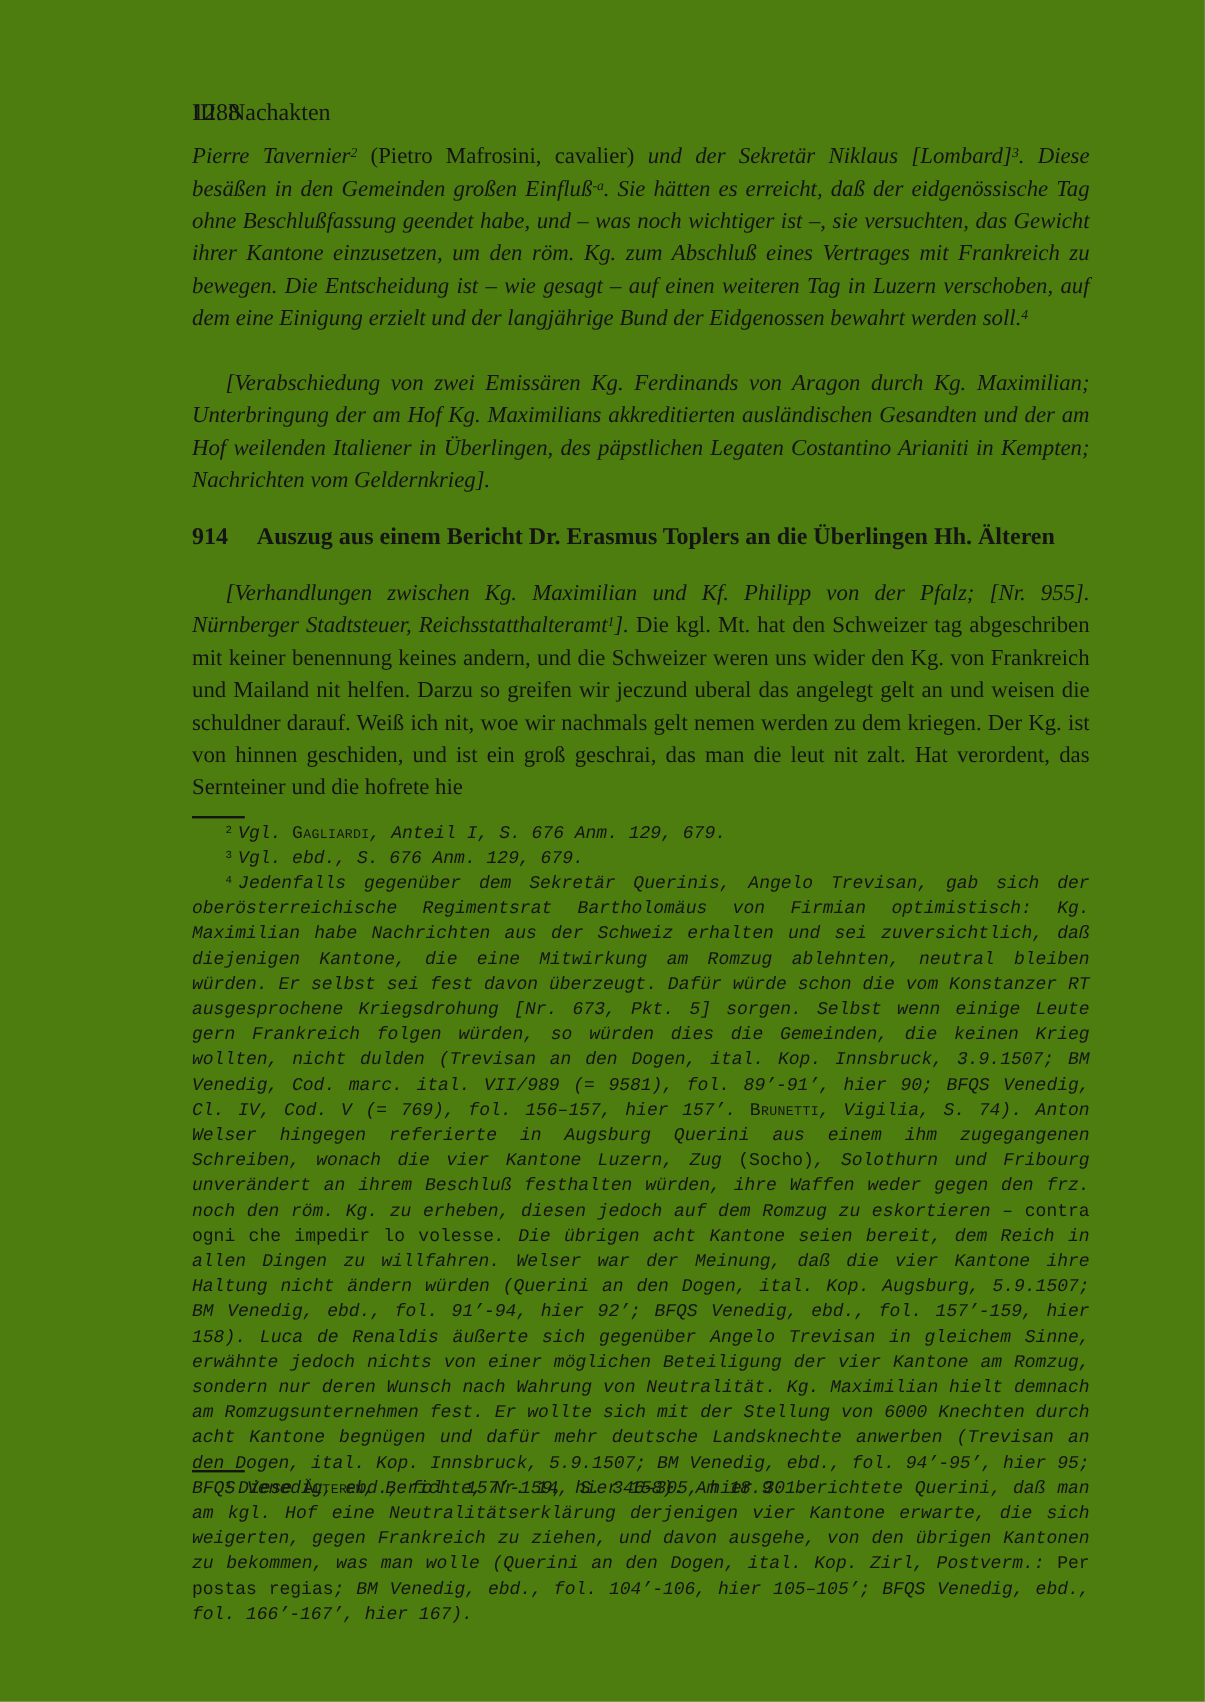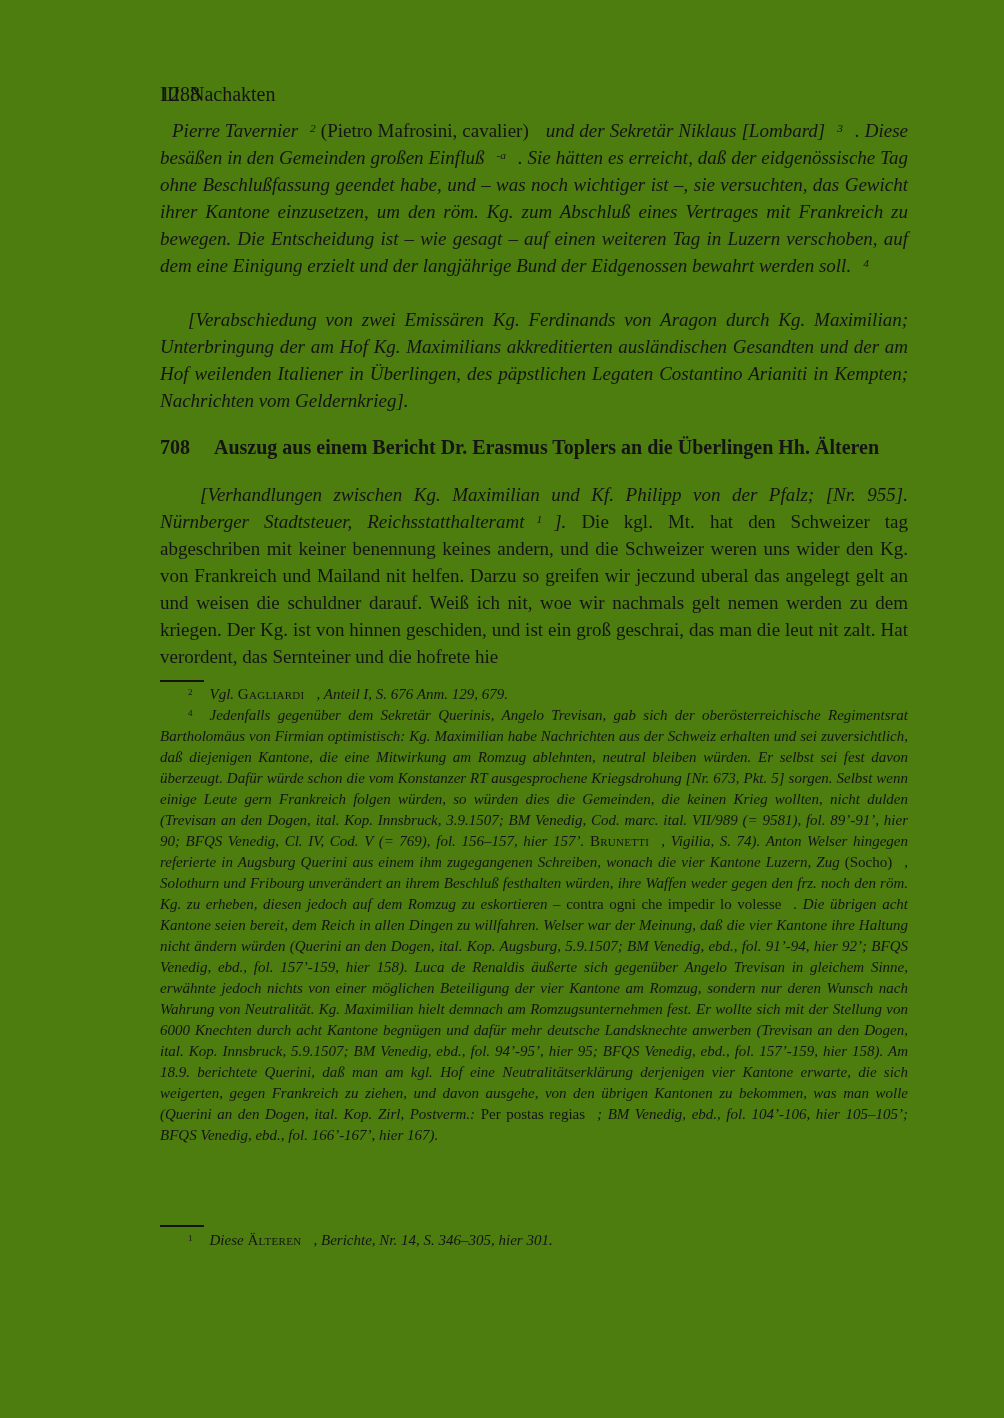--- a/index.html
+++ b/index.html
@@ -44,34 +44,35 @@
   .h-num { margin-right: 24px; }
 
   
   .fnblock { }
   .fn-item {
     margin: 0;
     font-size: 15px;
     line-height: 21px;
     text-align: justify;
     text-indent: 28px;
+    font-family: Liberation Mono, monospace;
   }
   .fnb1 { top: 684px; }
   .fnb2 { top: 1230px; }
   .rule {
     position: absolute;
     left: 160px;
     width: 44px;
     border-top: 2px solid #141414;
   }
   .rule1 { top: 680px; }
   .rule2 { top: 1225px; }
 
   
-  .it { font-style: italic; margin-left: 12px; }
+  .it { font-style: italic; }
   .rm { font-style: normal; }
   .sc { font-style: normal; font-variant: small-caps; letter-spacing: 0.3px; }
   sup.run, sup.fnmark, sup {
     font-size: 60%;
     line-height: 0;
     vertical-align: baseline;
     position: relative;
     top: -0.45em;
   }
   .fnmark { margin-right: 5px; font-style: normal; }
@@ -84,29 +85,30 @@
   <div class="col pagehead">
     <span class="pgnum">1288</span>
     <div class="runhead">III. Nachakten</div>
   </div>
 
   <p class="col body-p p1"><span class="run it">Pierre Tavernier</span><sup class="run it">2</sup><span class="run rm"> (Pietro Mafrosini, cavalier) </span><span class="run it">und der Sekretär Niklaus [Lombard]</span><sup class="run it">3</sup><span class="run it">. Diese besäßen in den Gemeinden großen Einfluß</span><sup class="run it">-a</sup><span class="run it">. Sie hätten es erreicht, daß der eidgenössische Tag ohne Beschlußfassung geendet habe, und – was noch wichtiger ist –, sie versuchten, das Gewicht ihrer Kantone einzusetzen, um den röm. Kg. zum Abschluß eines Vertrages mit Frankreich zu bewegen. Die Entscheidung ist – wie gesagt – auf einen weiteren Tag in Luzern verschoben, auf dem eine Einigung erzielt und der langjährige Bund der Eidgenossen bewahrt werden soll.</span><sup class="run it">4</sup></p>
 
   <p class="col body-p p2">[Verabschiedung von zwei Emissären Kg. Ferdinands von Aragon durch Kg. Maximilian; Unterbringung der am Hof Kg. Maximilians akkreditierten ausländischen Gesandten und der am Hof weilenden Italiener in Überlingen, des päpstlichen Legaten Costantino Arianiti in Kempten; Nachrichten vom Geldernkrieg].</p>
 
   <h2 class="col heading">
-    <span class="h-num">708</span><span class="h-title">Auszug aus einem Bericht Dr. Erasmus Toplers an die Überlingen Hh. Älteren</span>
+    <span class="h-num">914</span><span class="h-title">Auszug aus einem Bericht Dr. Erasmus Toplers an die Überlingen Hh. Älteren</span>
   </h2>
 
   <p class="col body-p p3"><span class="run it">[Verhandlungen zwischen Kg. Maximilian und Kf. Philipp von der Pfalz; [Nr. 955]. Nürnberger Stadtsteuer, Reichsstatthalteramt</span><sup class="run it">1</sup><span class="run it">]. </span><span class="run rm">Die kgl. Mt. hat den Schweizer tag abgeschriben mit keiner benennung keines andern, und die Schweizer weren uns wider den Kg. von Frankreich und Mailand nit helfen. Darzu so greifen wir jeczund uberal das angelegt gelt an und weisen die schuldner darauf. Weiß ich nit, woe wir nachmals gelt nemen werden zu dem kriegen. Der Kg. ist von hinnen geschiden, und ist ein groß geschrai, das man die leut nit zalt. Hat verordent, das Sernteiner und die hofrete hie</span></p>
 
   <div class="rule rule1"></div>
 
   <div class="col fnblock fnb1">
     <p class="fn-item"><sup class="fnmark">2</sup><span><span class="run it">Vgl. </span><span class="run sc">Gagliardi</span><span class="run it">, Anteil I, S. 676 Anm. 129, 679.</span></span></p>
+    <p class="fn-item"><sup class="fnmark">3</sup><span><span class="run it">Vgl. ebd., S. 676 Anm. 129, 679.</span></span></p>
     <p class="fn-item"><sup class="fnmark">4</sup><span><span class="run it">Jedenfalls gegenüber dem Sekretär Querinis, Angelo Trevisan, gab sich der oberösterreichische Regimentsrat Bartholomäus von Firmian optimistisch: Kg. Maximilian habe Nachrichten aus der Schweiz erhalten und sei zuversichtlich, daß diejenigen Kantone, die eine Mitwirkung am Romzug ablehnten, neutral bleiben würden. Er selbst sei fest davon überzeugt. Dafür würde schon die vom Konstanzer RT ausgesprochene Kriegsdrohung [Nr. 673, Pkt. 5] sorgen. Selbst wenn einige Leute gern Frankreich folgen würden, so würden dies die Gemeinden, die keinen Krieg wollten, nicht dulden (Trevisan an den Dogen, ital. Kop. Innsbruck, 3.9.1507; BM Venedig, Cod. marc. ital. VII/989 (= 9581), fol. 89’-91’, hier 90; BFQS Venedig, Cl. IV, Cod. V (= 769), fol. 156–157, hier 157’. </span><span class="run sc">Brunetti</span><span class="run it">, Vigilia, S. 74). Anton Welser hingegen referierte in Augsburg Querini aus einem ihm zugegangenen Schreiben, wonach die vier Kantone Luzern, Zug </span><span class="run rm">(Socho)</span><span class="run it">, Solothurn und Fribourg unverändert an ihrem Beschluß festhalten würden, ihre Waffen weder gegen den frz. noch den röm. Kg. zu erheben, diesen jedoch auf dem Romzug zu eskortieren – </span><span class="run rm">contra ogni che impedir lo volesse</span><span class="run it">. Die übrigen acht Kantone seien bereit, dem Reich in allen Dingen zu willfahren. Welser war der Meinung, daß die vier Kantone ihre Haltung nicht ändern würden (Querini an den Dogen, ital. Kop. Augsburg, 5.9.1507; BM Venedig, ebd., fol. 91’-94, hier 92’; BFQS Venedig, ebd., fol. 157’-159, hier 158). Luca de Renaldis äußerte sich gegenüber Angelo Trevisan in gleichem Sinne, erwähnte jedoch nichts von einer möglichen Beteiligung der vier Kantone am Romzug, sondern nur deren Wunsch nach Wahrung von Neutralität. Kg. Maximilian hielt demnach am Romzugsunternehmen fest. Er wollte sich mit der Stellung von 6000 Knechten durch acht Kantone begnügen und dafür mehr deutsche Landsknechte anwerben (Trevisan an den Dogen, ital. Kop. Innsbruck, 5.9.1507; BM Venedig, ebd., fol. 94’-95’, hier 95; BFQS Venedig, ebd., fol. 157’-159, hier 158). Am 18.9. berichtete Querini, daß man am kgl. Hof eine Neutralitätserklärung derjenigen vier Kantone erwarte, die sich weigerten, gegen Frankreich zu ziehen, und davon ausgehe, von den übrigen Kantonen zu bekommen, was man wolle (Querini an den Dogen, ital. Kop. Zirl, Postverm.: </span><span class="run rm">Per postas regias</span><span class="run it">; BM Venedig, ebd., fol. 104’-106, hier 105–105’; BFQS Venedig, ebd., fol. 166’-167’, hier 167).</span></span></p>
   </div>
 
   <div class="rule rule2"></div>
 
   <div class="col fnblock fnb2">
     <p class="fn-item"><sup class="fnmark">1</sup><span><span class="run it">Diese </span><span class="run sc">Älteren</span><span class="run it">, Berichte, Nr. 14, S. 346–305, hier 301.</span></span></p>
   </div>
 
 </div>

